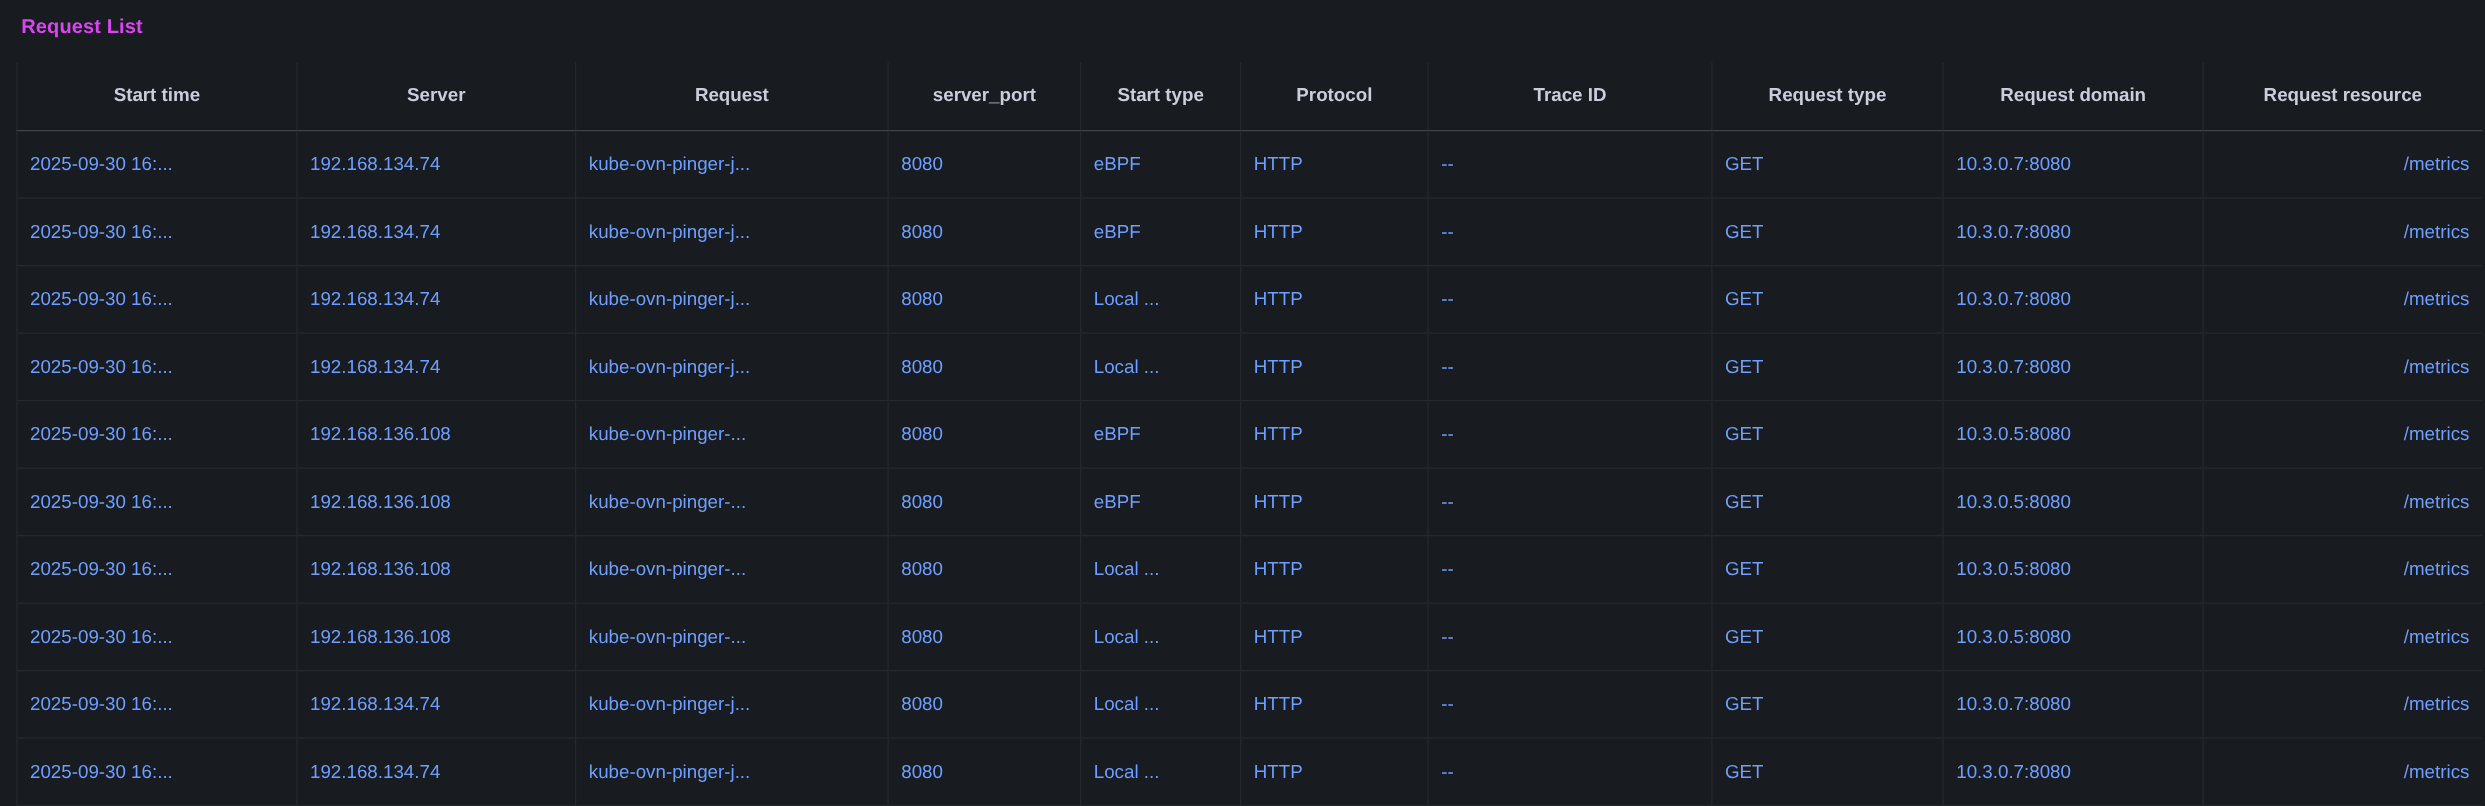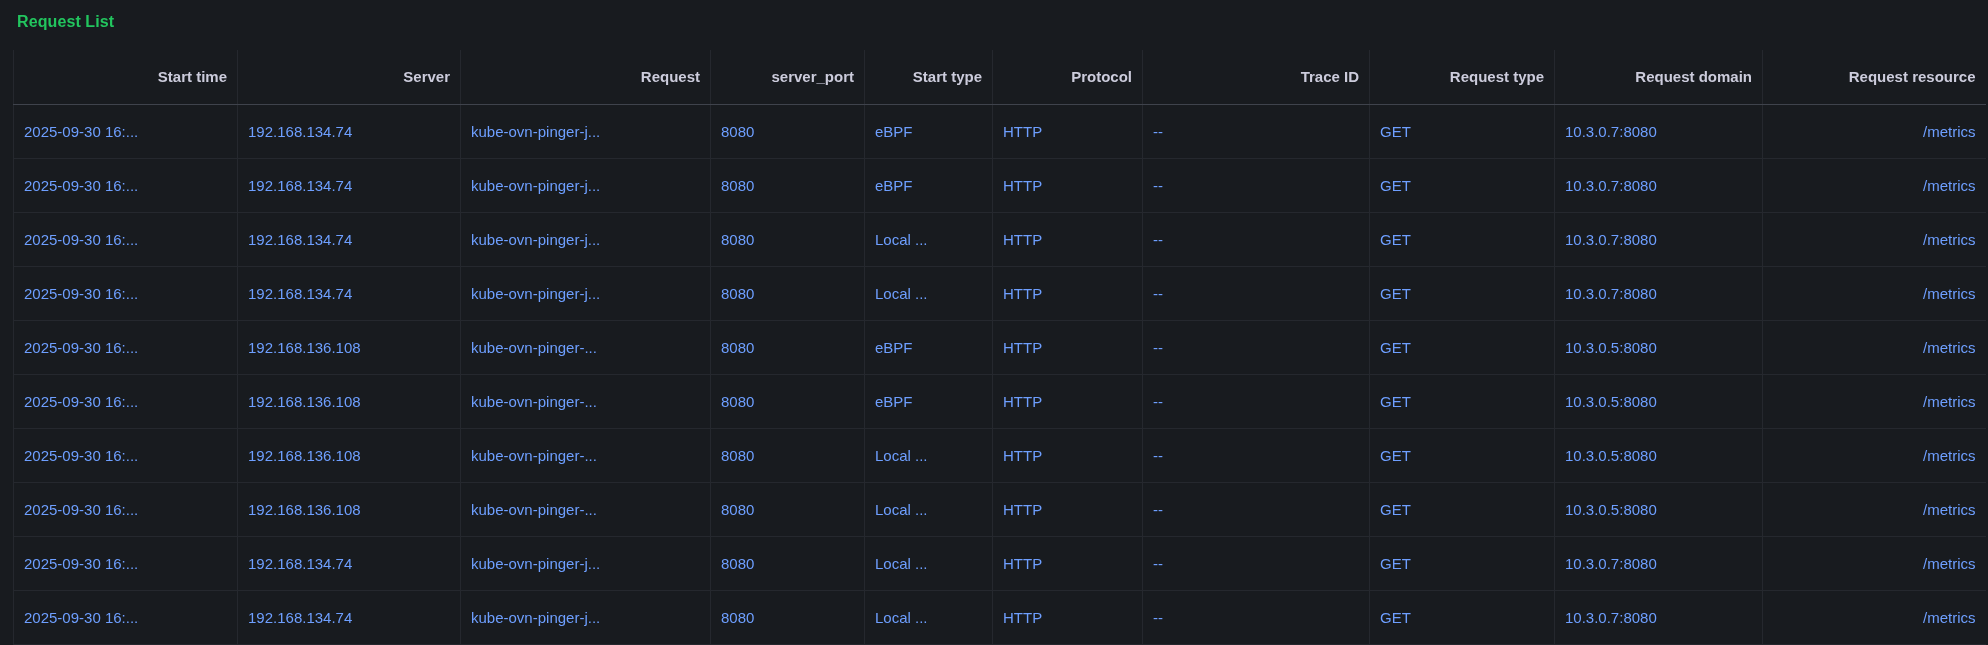--- a/index.html
+++ b/index.html
@@ -14,39 +14,39 @@
   body{
     background:var(--bg);
     font-family:"Liberation Sans",sans-serif;
     position:relative;
   }
   .panel-title{
     position:absolute;
     left:17px;top:13px;
     font-size:16px;
     font-weight:600;
-    color:#22c55e;
+    color:#d946ef;
     letter-spacing:.1px;
     cursor:pointer;
   }
   .table-wrap{
     position:absolute;
     left:13px;top:50px;
     width:1972px;
   }
   table{
     border-collapse:collapse;
     table-layout:fixed;
     width:1972px;
     border-left:1px solid var(--border);
   }
   thead tr{height:54px;}
   tbody tr{height:54px;}
   th{
-    text-align:right;
+    text-align:center;
     vertical-align:middle;
     font-size:15px;
     font-weight:700;
     color:var(--header-text);
     padding:0 10px;
     border-bottom:1px solid var(--header-border);
     white-space:nowrap;
     overflow:hidden;
     cursor:pointer;
   }

